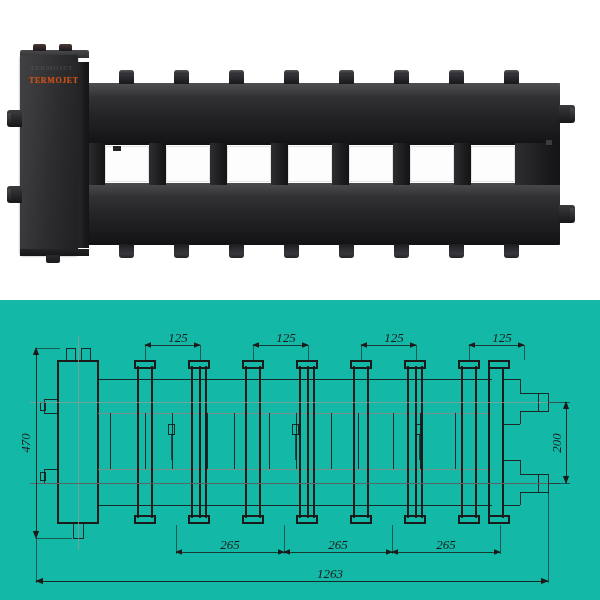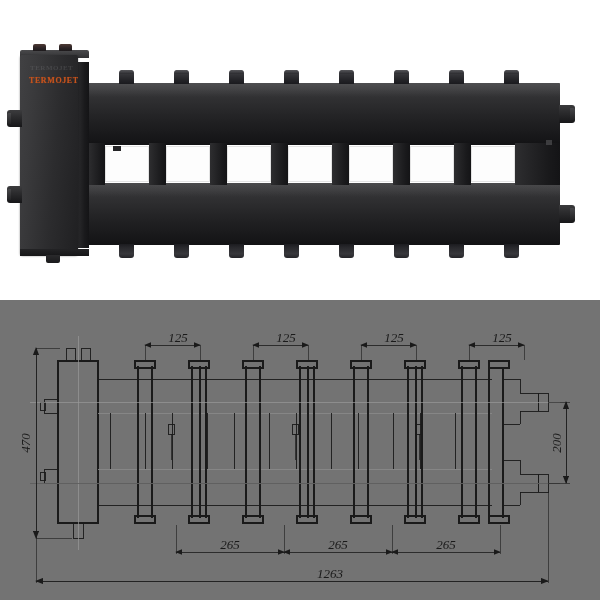--- a/index.html
+++ b/index.html
@@ -132,21 +132,21 @@
   .port-right:after{
     content:"";position:absolute;right:0;top:3px;width:5px;height:12px;
     background:linear-gradient(180deg,#46464a,#222224);border-radius:0 2px 2px 0;
   }
   .tiny-tag{
     position:absolute;left:546px;top:140px;width:6px;height:5px;
     background:#4a4a4c;opacity:.75;
   }
 
   
-  #drawing{position:absolute;left:0;top:300px;width:600px;height:300px;background:#737373;}
+  #drawing{position:absolute;left:0;top:300px;width:600px;height:300px;background:#14b8a6;}
   #drawing svg{display:block;}
   .dim-txt{
     font-family:"Liberation Serif", serif;
     font-style:italic;
     font-size:13px;
     fill:#1a1a1a;
   }
 </style>
 </head>
 <body>

